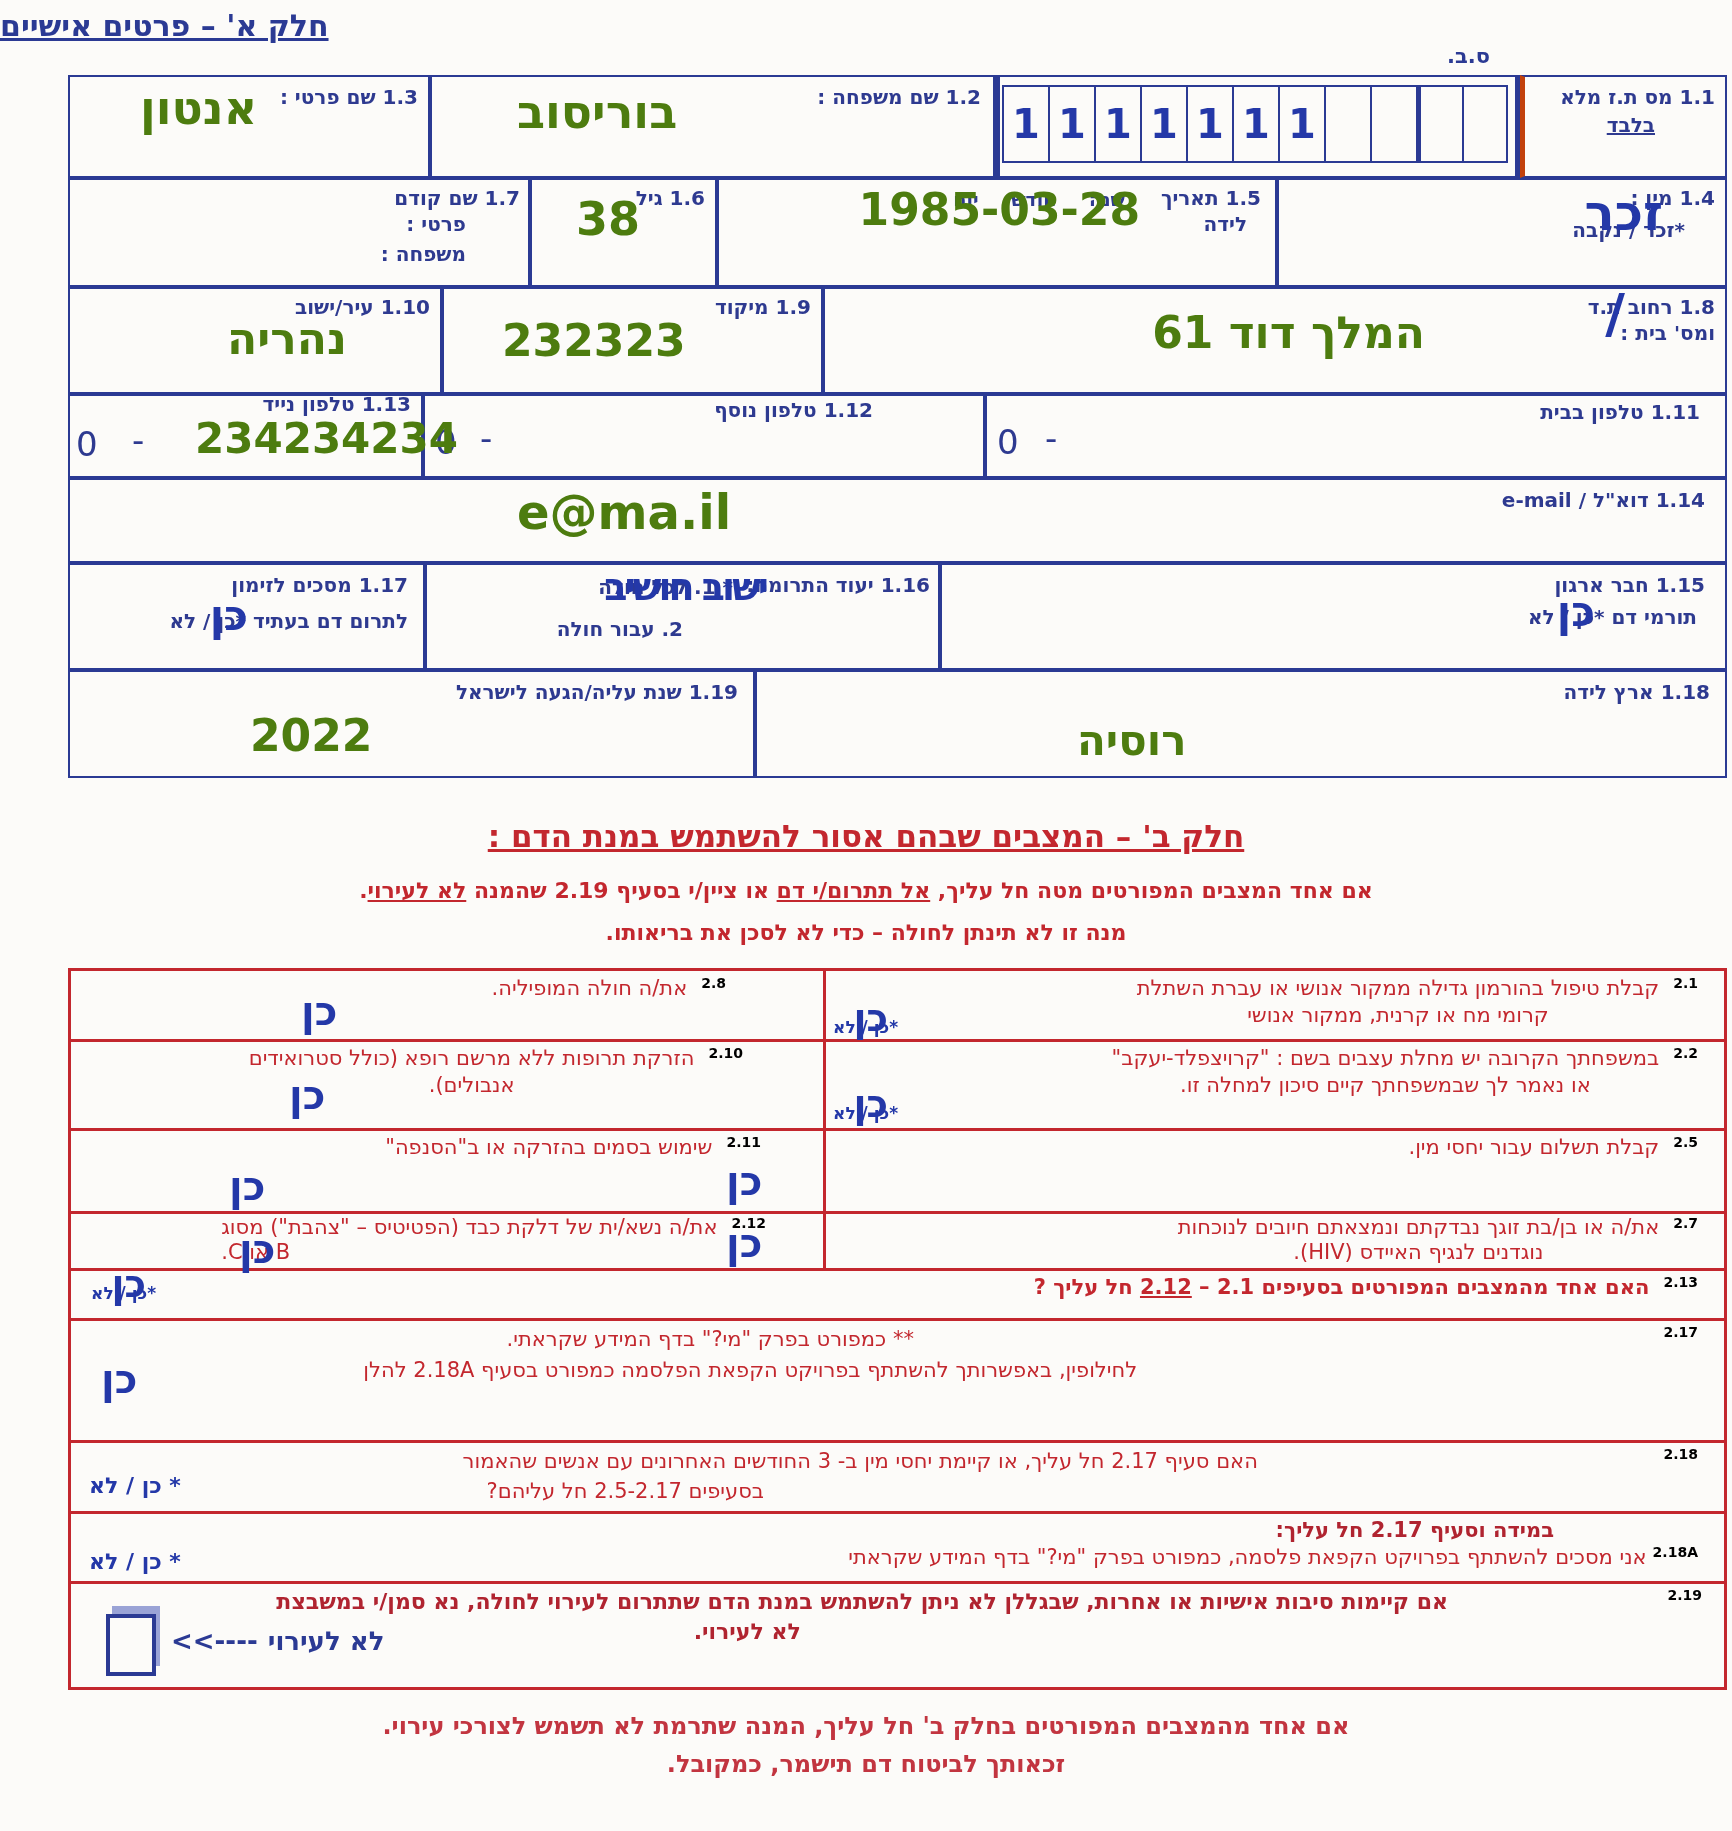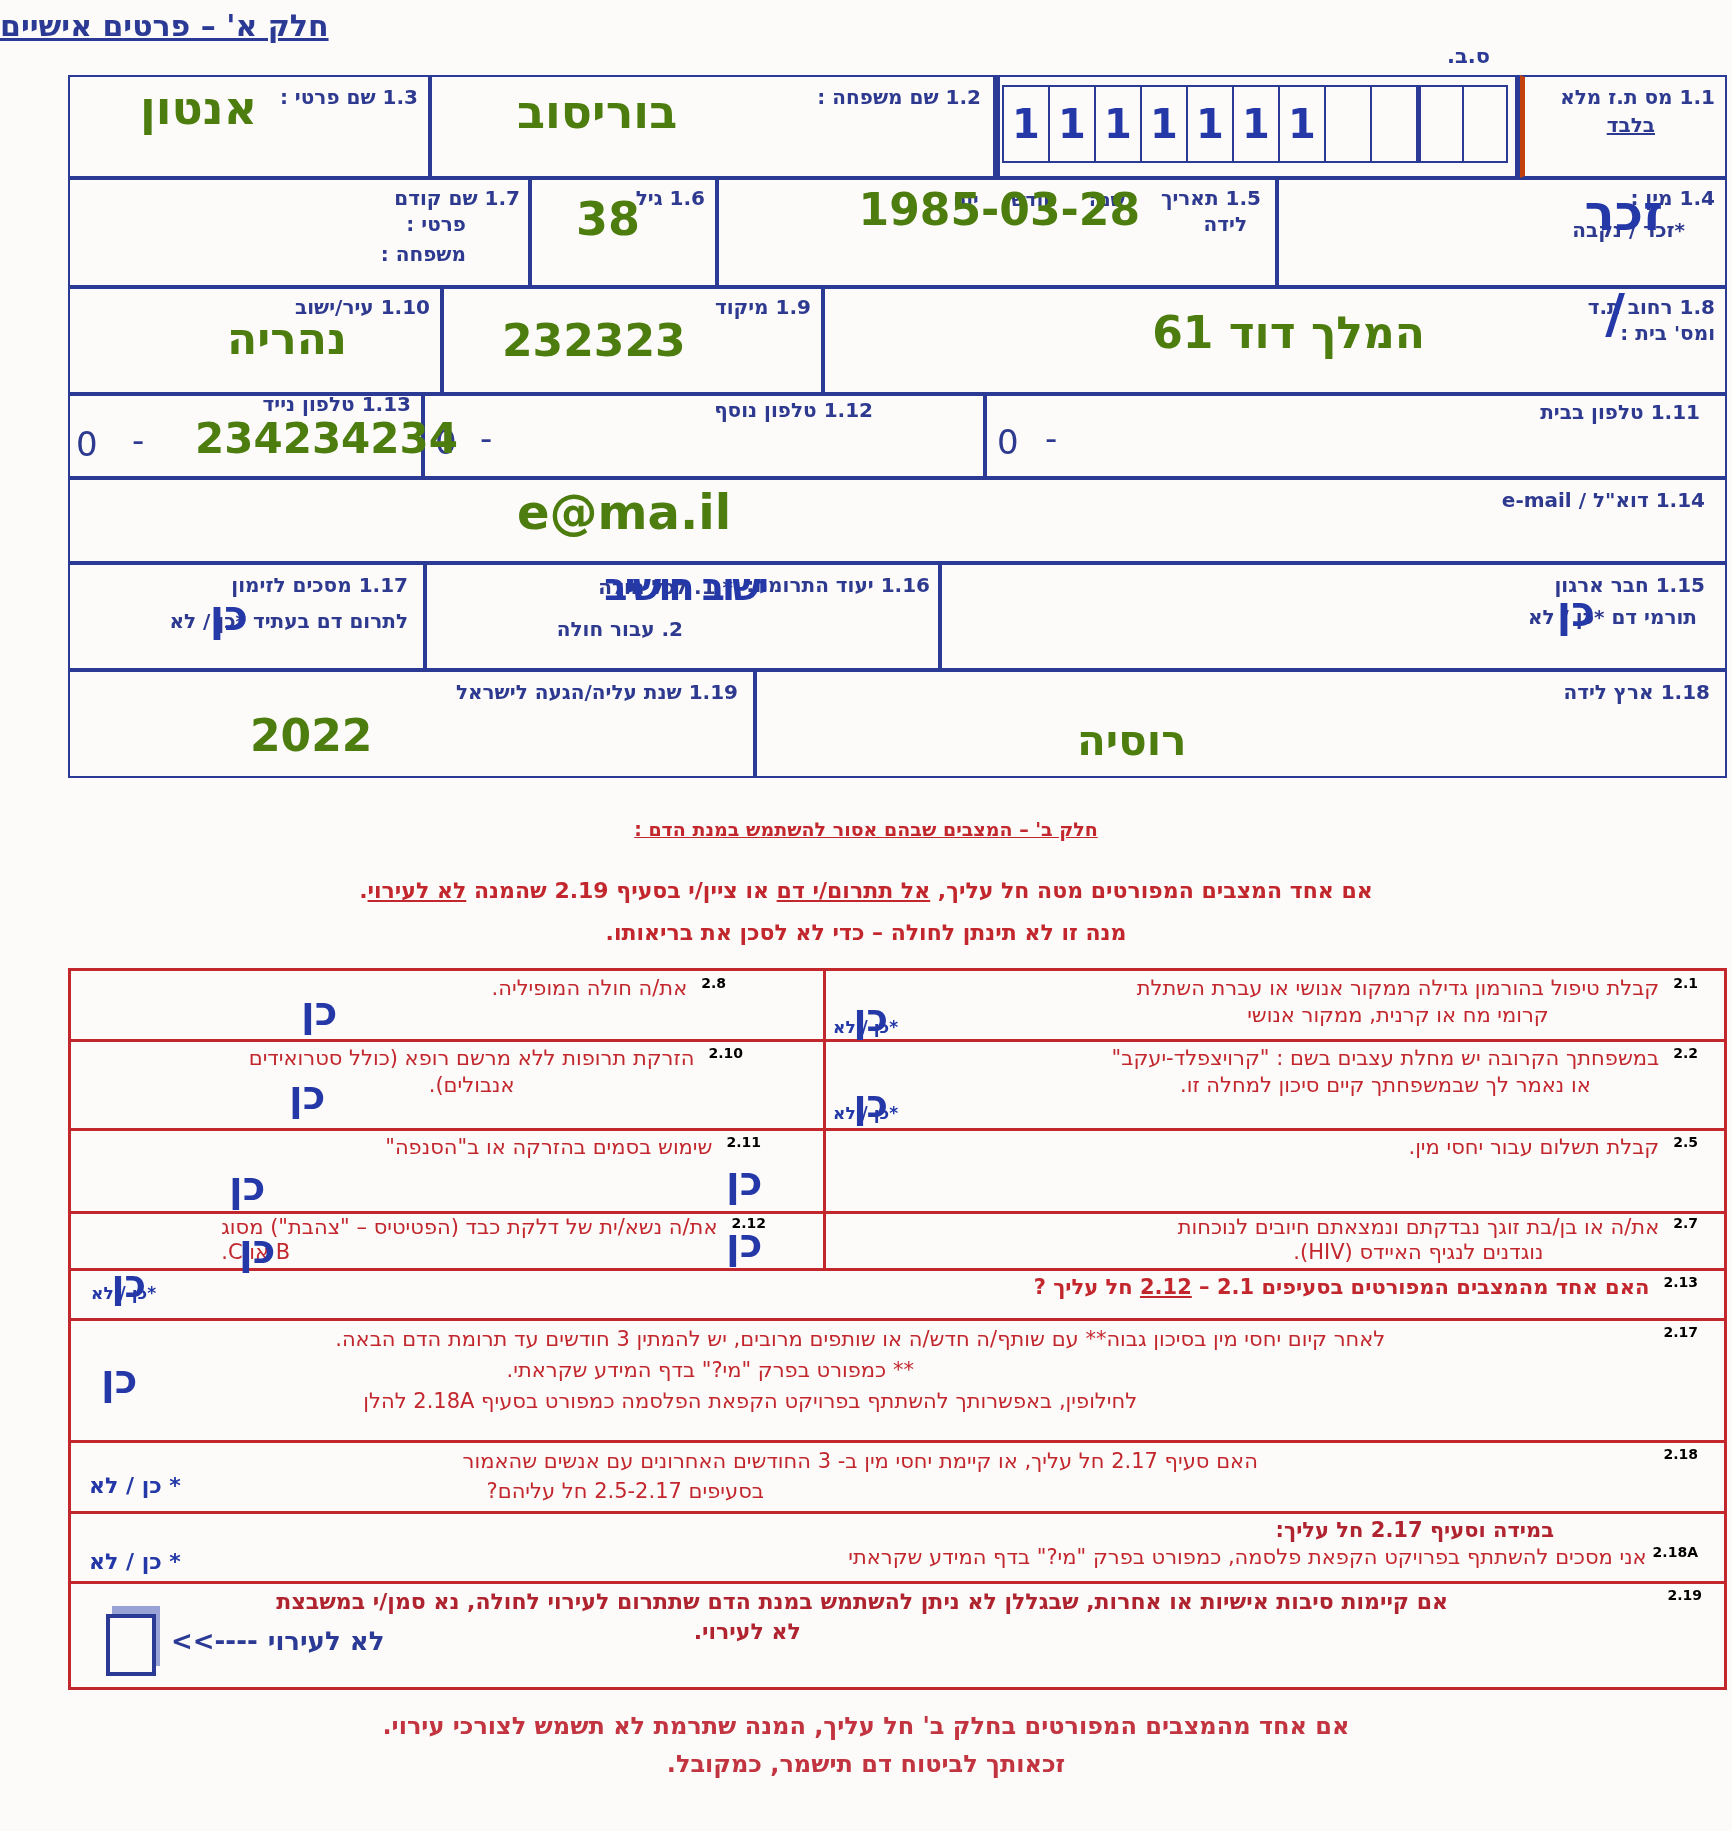--- a/index.html
+++ b/index.html
@@ -22,21 +22,21 @@
   .idbox:first-child{}
   .idbox.sbstart{border-left:5px solid #2b3a94;}
   .idbox:last-child{border-right:2px solid #2b3a94;}
   .bigmark{position:absolute;font-size:42px;font-weight:700;color:#2438a8;line-height:1;}
   .markline{position:relative;display:inline-block;}
   .phone0{position:absolute;font-size:34px;font-weight:400;color:#2e3a90;}
   .jumble{position:absolute;font-size:38px;font-weight:700;color:#2438a8;letter-spacing:-3px;white-space:nowrap;}
   .bigslash{position:absolute;font-size:54px;font-weight:600;color:#2438a8;line-height:1;}
   
   .partb-title{position:absolute;top:818px;left:0;right:0;text-align:center;
-    font-size:19px;font-weight:700;color:#c3272e;}
+    font-size:31px;font-weight:700;color:#c3272e;}
   .partb-title span{text-decoration:underline;}
   .intro{position:absolute;left:0;right:0;text-align:center;font-size:22px;color:#c3272e;font-weight:600;}
   .intro .em{font-weight:700;text-decoration:underline;}
   .btable{position:absolute;left:68px;top:968px;width:1659px;height:722px;box-sizing:border-box;
     border:3px solid #c3272e;}
   .hline{position:absolute;left:0;right:0;height:0;border-top:3px solid #c3272e;}
   .vline{position:absolute;top:0;width:0;border-left:3px solid #c3272e;}
   .brow{position:absolute;display:flex;align-items:flex-start;gap:14px;box-sizing:border-box;}
   .bnum{font-size:14px;font-weight:700;color:#000000;white-space:nowrap;}
   .btxt{font-size:21px;color:#c3272e;line-height:27px;text-align:right;}
@@ -269,21 +269,20 @@
       <span class="btxt" style="font-weight:700;"><span>האם אחד מהמצבים המפורטים בסעיפים </span><span>2.1</span><span> – </span><span class="num-em">2.12</span><span> חל עליך ?</span></span>
     </div>
     <div class="ans" style="left:20px;top:312px;">
       <span class="bigmark">כן</span>
       <span>*כן / לא</span>
     </div>
 
     <div class="brow" style="left:0px;top:353px;width:1655px;padding-right:28px;">
       <span class="bnum">2.17</span>
       <span class="btxt" style="flex:1;line-height:31px;">
-        <span class="bl">לאחר קיום יחסי מין בסיכון גבוה** עם שותף/ה חדש/ה או שותפים מרובים, יש להמתין 3 חודשים עד תרומת הדם הבאה.</span>
         <span class="bl" style="margin-right:300px;">** כמפורט בפרק "מי?" בדף המידע שקראתי.</span>
         <span class="bl" style="margin-right:220px;">לחילופין, באפשרותך להשתתף בפרויקט הקפאת הפלסמה כמפורט בסעיף 2.18A להלן</span>
       </span>
     </div>
     <div class="solo" style="left:30px;top:388px;">כן</div>
 
     <div class="brow" style="left:0px;top:475px;width:1655px;padding-right:28px;">
       <span class="bnum">2.18</span>
       <span class="btxt" style="flex:1;line-height:30px;">
         <span class="bl">האם סעיף  2.17  חל עליך, או קיימת יחסי מין ב- 3 החודשים האחרונים עם אנשים שהאמור</span>

